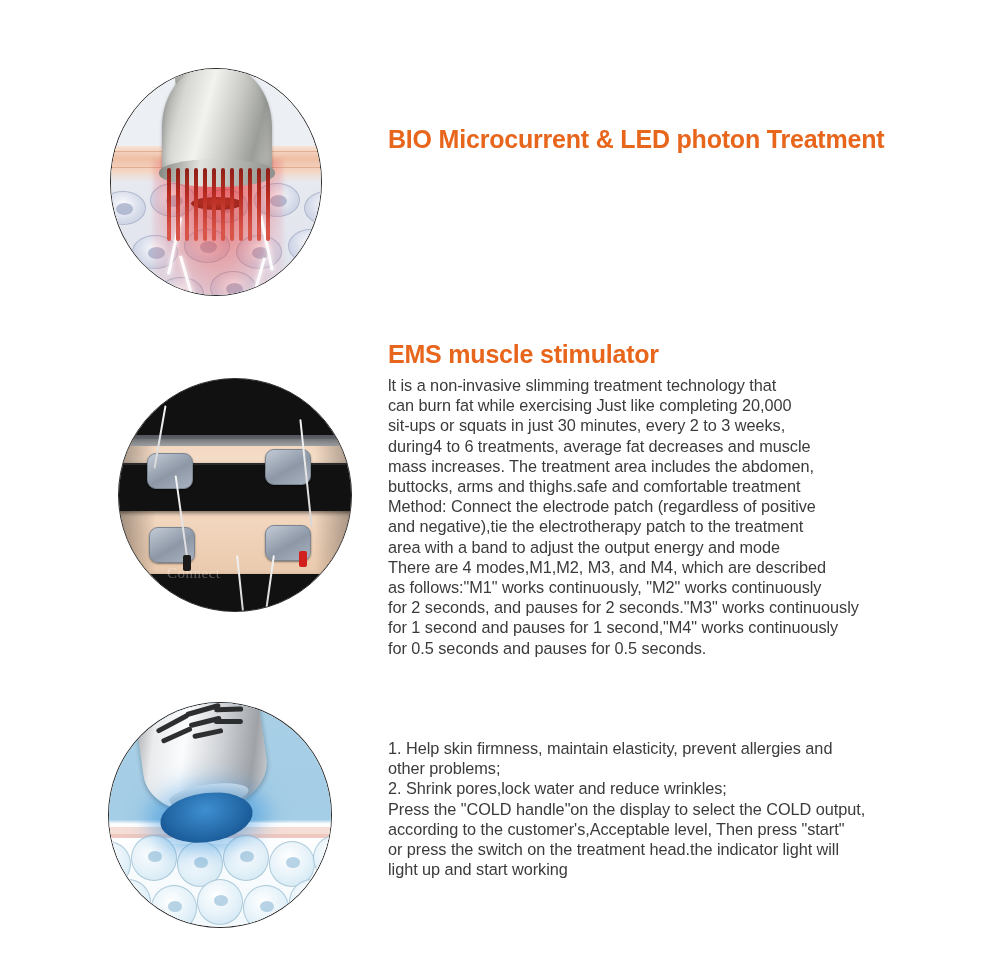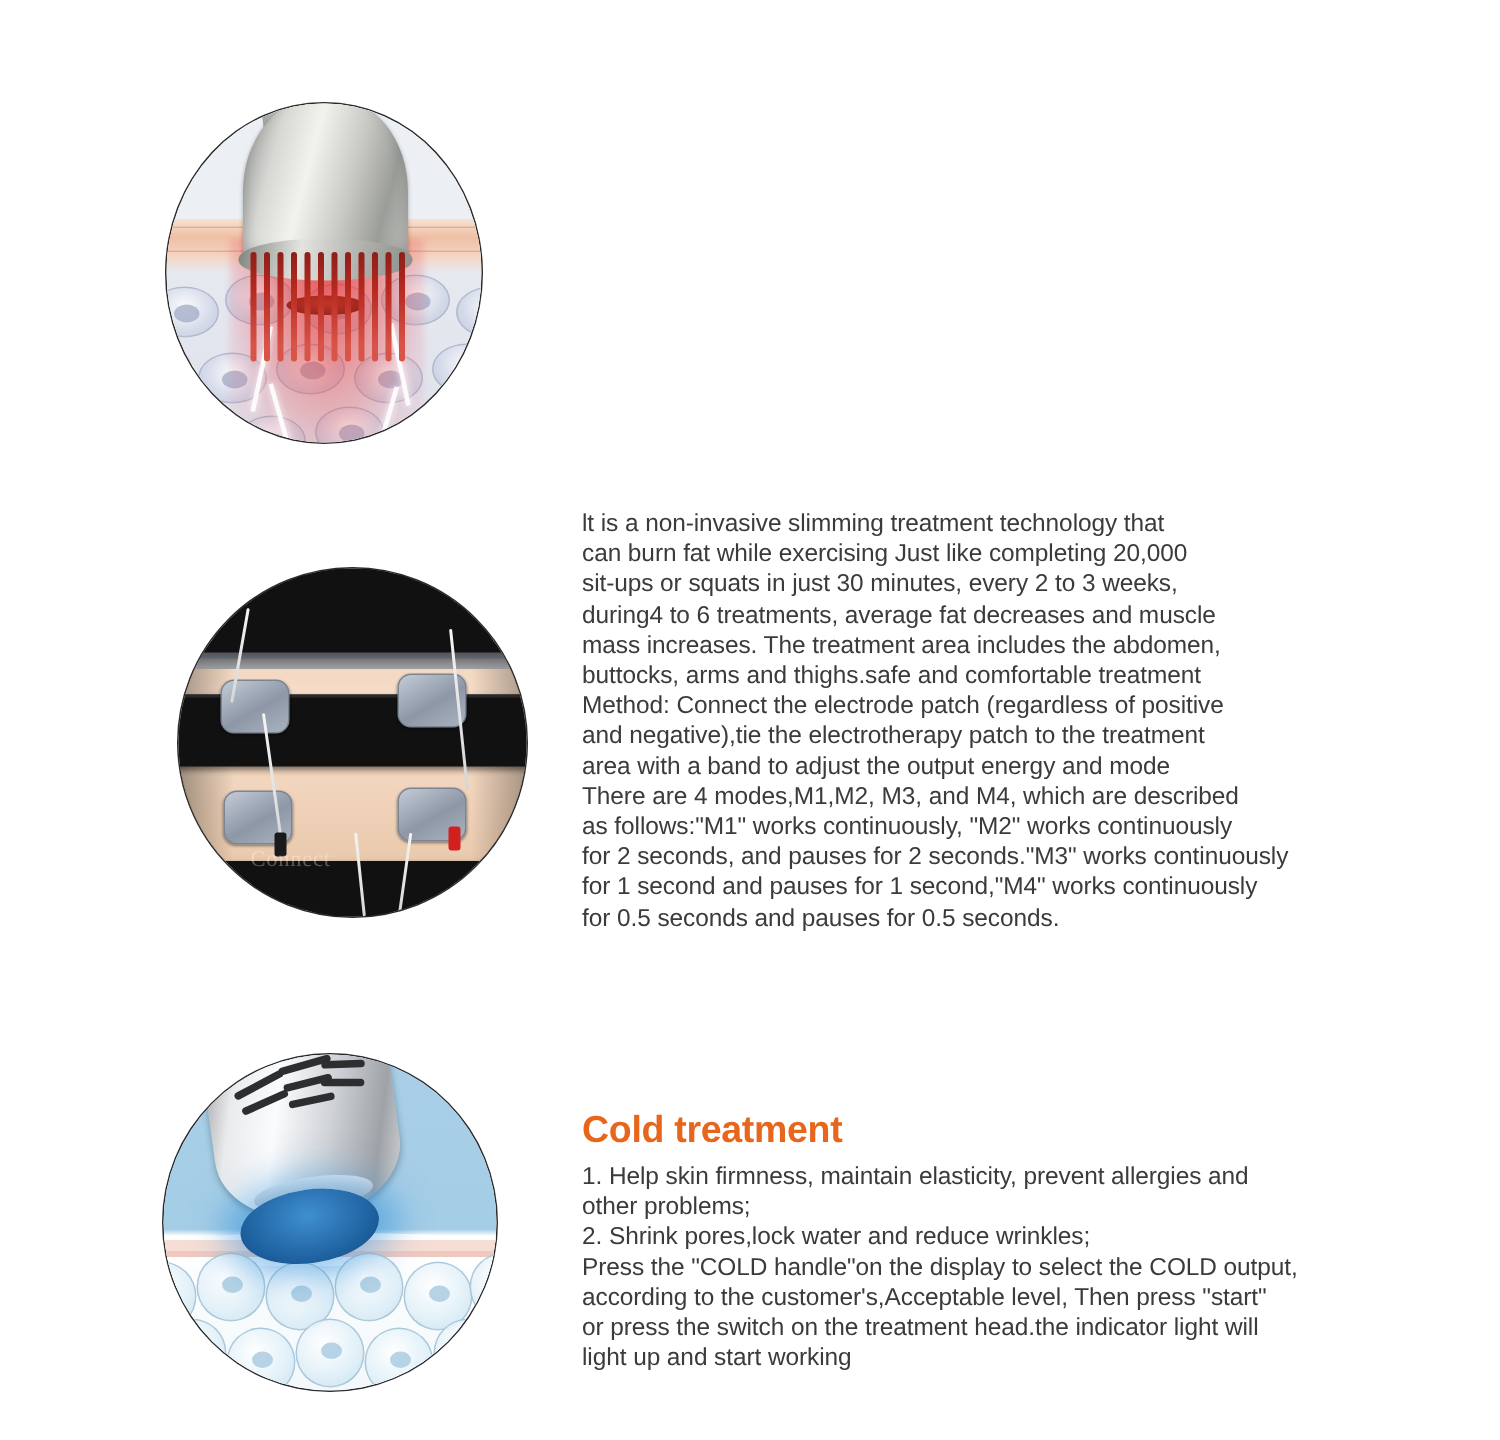--- a/index.html
+++ b/index.html
@@ -267,20 +267,21 @@
         <div class="mc-pin" style="left:54%;"></div>
         <div class="mc-pin" style="left:63%;"></div>
         <div class="mc-pin" style="left:72%;"></div>
         <div class="mc-pin" style="left:81%;"></div>
         <div class="mc-pin" style="left:90%;"></div>
         <div class="mc-pin" style="left:99%;"></div>
       </div>
     </div>
 
     <div class="copy" style="left:388px; top:124px; width:580px;">
+      <h2 class="heading">BIO Microcurrent &amp; LED photon Treatment</h2>
     </div>
   </div>
 
   <div class="section">
 
     <div class="media" id="img-ems">
       <div class="ems-bg"></div>
       <div class="ems-skin"></div>
       <div class="ems-skin-shadeL"></div>
       <div class="ems-skin-shadeR"></div>
@@ -299,20 +300,21 @@
       <div class="ems-wire" style="left:186px; top:40px;  height:108px; transform:rotate(-6deg);"></div>
       <div class="ems-wire" style="left:120px; top:176px; height:56px; transform:rotate(-6deg);"></div>
       <div class="ems-wire" style="left:150px; top:176px; height:56px; transform:rotate(8deg);"></div>
       <div class="ems-plug" style="left:64px; top:176px;"></div>
       <div class="ems-plug red" style="left:180px;top:172px;"></div>
 
       <div class="ems-watermark">Connect</div>
     </div>
 
     <div class="copy" style="left:388px; top:339px; width:580px;">
+      <h2 class="heading">EMS muscle stimulator</h2>
       <p class="body-text">lt is a non-invasive slimming treatment technology that
 can burn fat while exercising Just like completing 20,000
 sit-ups or squats in just 30 minutes, every 2 to 3 weeks,
 during4 to 6 treatments, average fat decreases and muscle
 mass increases. The treatment area includes the abdomen,
 buttocks, arms and thighs.safe and comfortable treatment
 Method: Connect the electrode patch (regardless of positive
 and negative),tie the electrotherapy patch to the treatment
 area with a band to adjust the output energy and mode
 There are 4 modes,M1,M2, M3, and M4, which are described
@@ -354,21 +356,20 @@
 
           <div class="cold-vent" style="left:66%; top:36%; width:28%; transform:rotate(6deg);"></div>
           <div class="cold-vent" style="left:64%; top:54%; width:28%; transform:rotate(8deg);"></div>
         </div>
         <div class="cold-ring"></div>
       </div>
       <div class="cold-lens"></div>
     </div>
 
     <div class="copy" style="left:388px; top:738px; width:580px;">
-      <h2 class="heading">Cold treatment</h2>
       <p class="body-text">1. Help skin firmness, maintain elasticity, prevent allergies and
 other problems;
 2. Shrink pores,lock water and reduce wrinkles;
 Press the "COLD handle"on the display to select the COLD output,
 according to the customer's,Acceptable level, Then press "start"
 or  press the switch on the treatment head.the indicator light will
 light up and start working</p>
     </div>
   </div>
 

